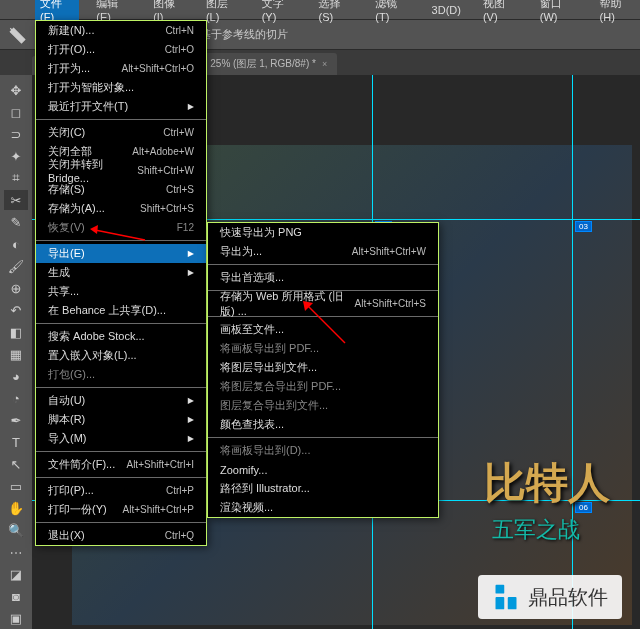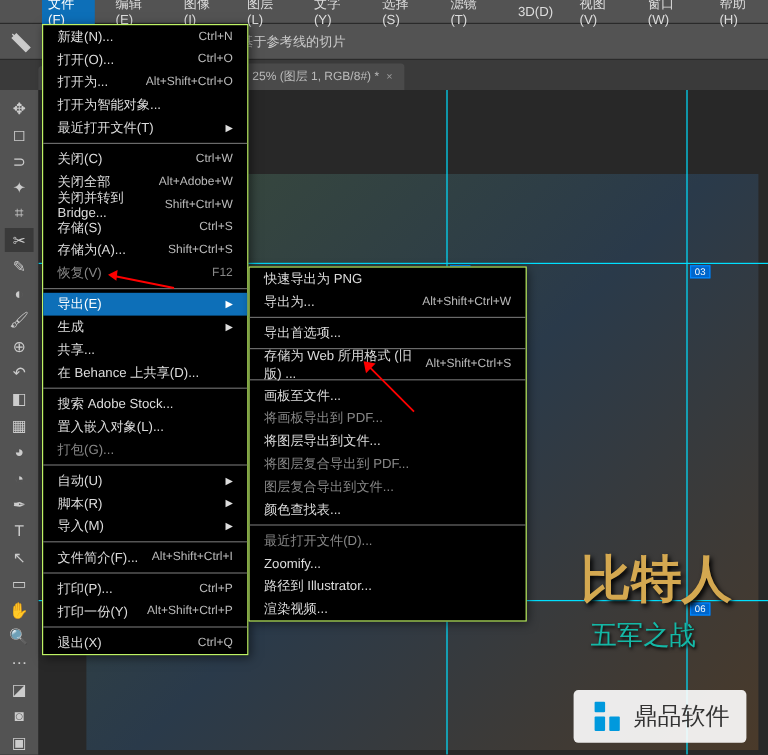--- a/index.html
+++ b/index.html
@@ -30,21 +30,21 @@
 .dd-main{left:35px;top:20px;width:172px}
 .dd-sub{left:207px;top:222px;width:232px}
 .dd-item{padding:4px 12px;color:#ddd;display:flex;justify-content:space-between;align-items:center;cursor:pointer;font-size:11px;height:19px}
 .dd-item.highlight{background:#0d6fb8;color:#fff}
 .dd-item.disabled{color:#888}
 .dd-item .arrow{font-size:8px}
 .dd-sep{height:1px;background:#6a6a6a;margin:3px 0}
 .shortcut{color:#bbb;font-size:10px}
 .dd-item.disabled .shortcut{color:#888}
 .arrow-anno{position:absolute;pointer-events:none;z-index:200}
-.watermark{position:absolute;right:18px;bottom:10px;display:flex;align-items:flex-start;gap:8px;background:rgba(255,255,255,0.9);padding:8px 14px;border-radius:4px;z-index:300}
+.watermark{position:absolute;right:18px;bottom:10px;display:flex;align-items:flex-end;gap:8px;background:rgba(255,255,255,0.9);padding:8px 14px;border-radius:4px;z-index:300}
 .wm-icon{width:28px;height:28px}
 .wm-text{color:#333;font-size:20px;font-weight:500}
 </style>
 </head>
 <body>
 
 <div class="menubar">
     <span class="menubar-item active">文件(F)</span>
     <span class="menubar-item">编辑(E)</span>
     <span class="menubar-item">图像(I)</span>
@@ -257,21 +257,21 @@
       <span>将图层复合导出到 PDF...</span>
     </div>
     <div class="dd-item disabled">
       <span>图层复合导出到文件...</span>
     </div>
     <div class="dd-item">
       <span>颜色查找表...</span>
     </div>
     <div class="dd-sep"></div>
     <div class="dd-item disabled">
-      <span>最近打开文件(D)...</span>
+      <span>将画板导出到(D)...</span>
     </div>
     <div class="dd-item">
       <span>Zoomify...</span>
     </div>
     <div class="dd-item">
       <span>路径到 Illustrator...</span>
     </div>
     <div class="dd-item">
       <span>渲染视频...</span>
     </div>

